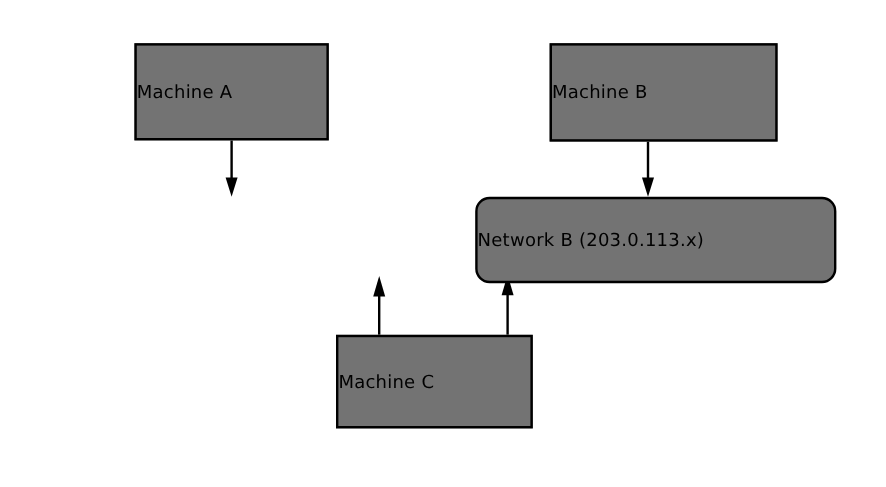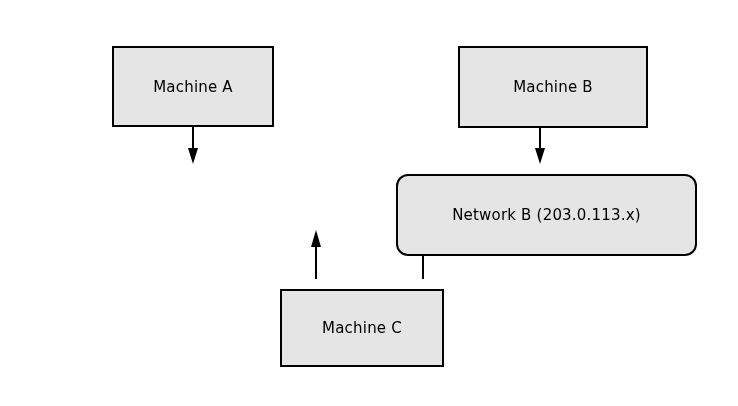--- a/index.html
+++ b/index.html
@@ -20,41 +20,40 @@
     left: 0;
     top: 0;
     width: 738px;
     height: 406px;
     display: block;
   }
   .node {
     position: absolute;
     box-sizing: border-box;
     border: 2px solid #000000;
-    background: #e5e5e5;
+    background: #737373;
     display: flex;
     align-items: center;
-    justify-content: center;
+    justify-content: flex-start;
     text-align: center;
-    margin-top: 10px;
   }
   .node span {
     font-size: 15px;
     color: #000000;
     letter-spacing: 0.2px;
     white-space: nowrap;
   }
   .rounded {
     border-radius: 12px;
   }
   
   .machine-a { left: 112px; top: 36px;  width: 162px; height: 81px; }
   .machine-b { left: 458px; top: 36px;  width: 190px; height: 82px; }
   .network-a { left: 42px;  top: 164px; width: 300px; height: 65px; }
-  .network-b { left: 396px; top: 164px; width: 301px; height: 82px; }
+  .network-b { left: 396px; top: 164px; width: 301px; height: 72px; }
   .machine-c { left: 280px; top: 279px; width: 164px; height: 78px; }
   .edge line    { stroke: #000000; stroke-width: 2px; }
   .edge polygon { fill: #000000; stroke: none; }
 </style>
 </head>
 <body>
 
 <div class="canvas">
 
   <svg class="edges" viewBox="0 0 738 406" xmlns="http://www.w3.org/2000/svg">

